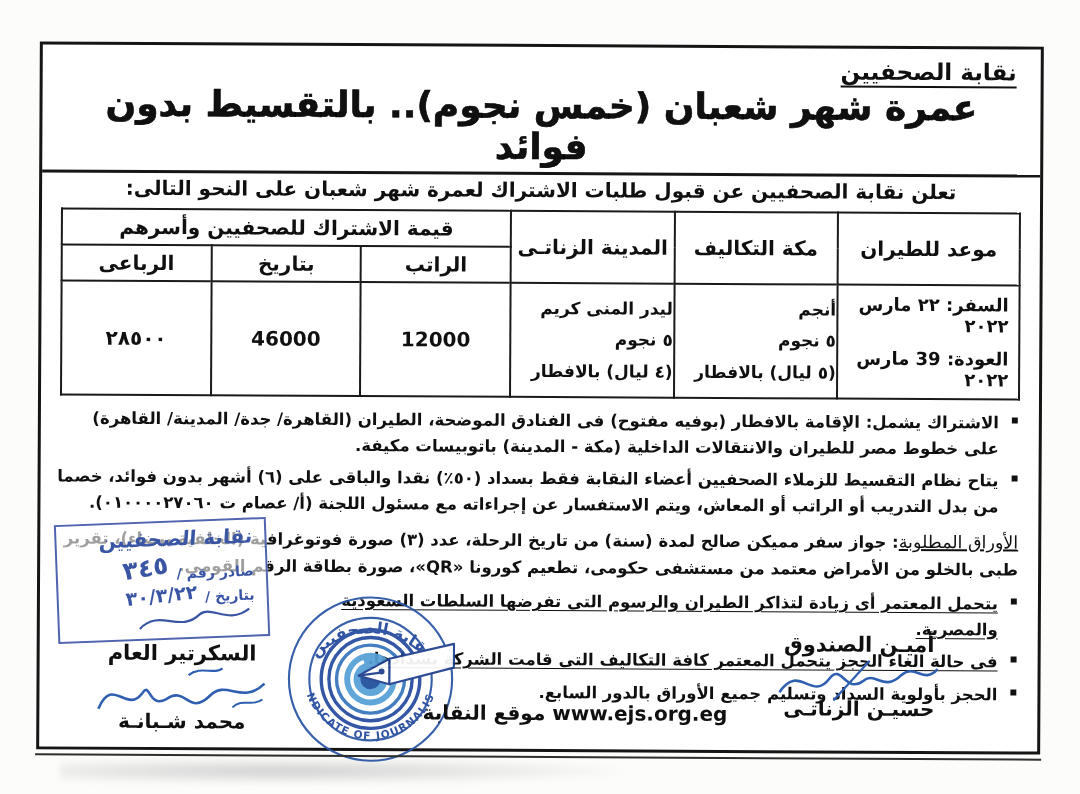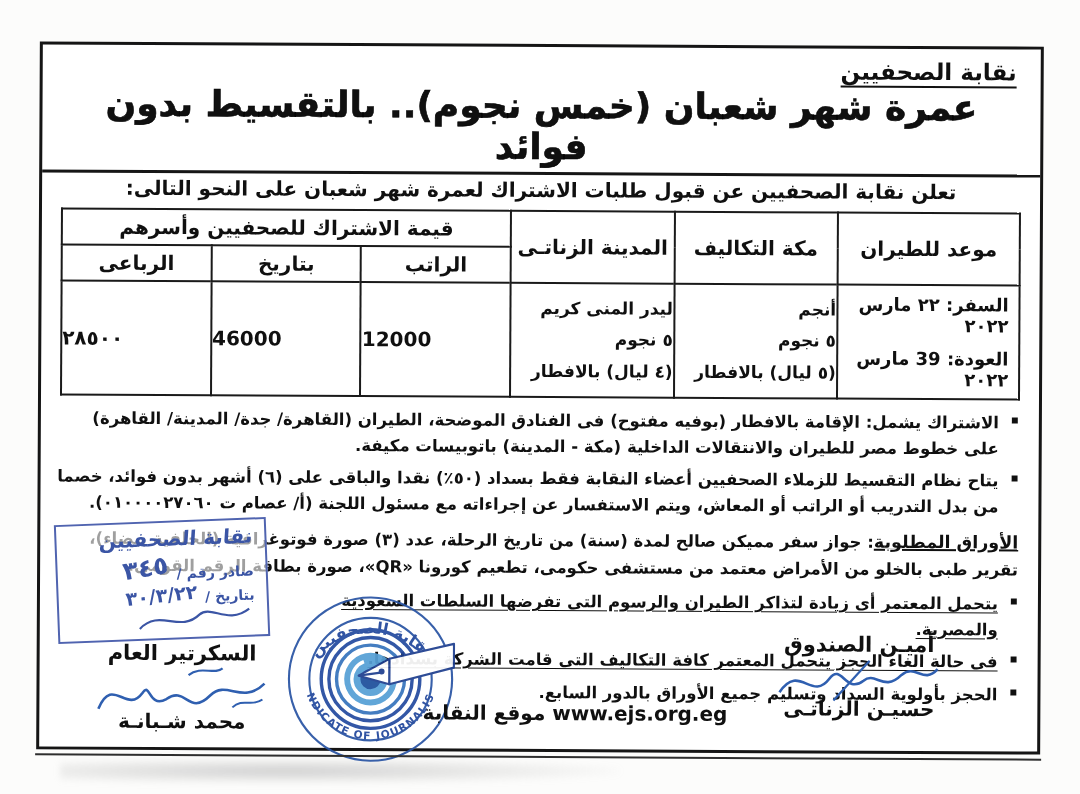--- a/index.html
+++ b/index.html
@@ -27,30 +27,30 @@
 
   .subtitle { text-align:center; font-size:20px; margin:1px 0 8px; }
 
   table.offer { width:99%; margin:0 auto; border-collapse:collapse; }
   table.offer th, table.offer td { border:2px solid #1a1a1a; }
   table.offer th { font-size:20px; font-weight:900; padding:5px 4px; }
   th.sub { font-size:17px; padding:6px 4px 4px; }
   td.cell-dates { width:19%; height:112px; padding:8px 10px; font-size:18px; }
   .dates-wrap { display:flex; flex-direction:column; justify-content:space-between; height:96px; text-align:right; }
   td.cell-hotel { width:17%; text-align:right; font-size:17px; line-height:1.85; }
-  td.cell-price { width:15.6%; text-align:left; font-size:20px; font-weight:600; }
+  td.cell-price { width:15.6%; text-align:center; font-size:20px; font-weight:600; }
 
   ul.terms { list-style:none; margin:10px 4px 0 0; padding-right:22px; }
   ul.terms li, ul.notes li { position:relative; font-size:16.5px; line-height:1.55;
                              margin-bottom:7px; text-align:right; }
   ul.terms li::before, ul.notes li::before { content:'▪'; position:absolute; right:-20px; top:0;
                              font-size:12px; }
 
   .docs { margin:9px 6px 0 0; font-size:16.5px; line-height:1.6; text-align:right; }
-  .docs-lead { text-decoration:underline; text-decoration-thickness:2px; font-size:17.5px; font-weight:700; }
+  .docs-lead { text-decoration:underline; text-decoration-thickness:2px; font-size:17.5px; font-weight:400; }
 
   ul.notes { list-style:none; margin:8px 4px 0 255px; padding-right:22px; }
   ul.notes li.u { text-decoration:underline; text-underline-offset:3px; }
 
   
   .received-stamp { position:absolute; left:16px; top:476px; width:212px; min-height:118px;
                     border:2px solid #5064b0; transform:rotate(-2.5deg); color:#3b55a5;
                     padding:4px 12px 0; direction:rtl; text-align:right; background:rgba(255,255,255,.6); }
   .rs-org { font-size:20px; font-weight:700; transform:skewX(-6deg); }
   .rs-line { display:flex; align-items:flex-end; gap:8px; margin-top:2px; }

